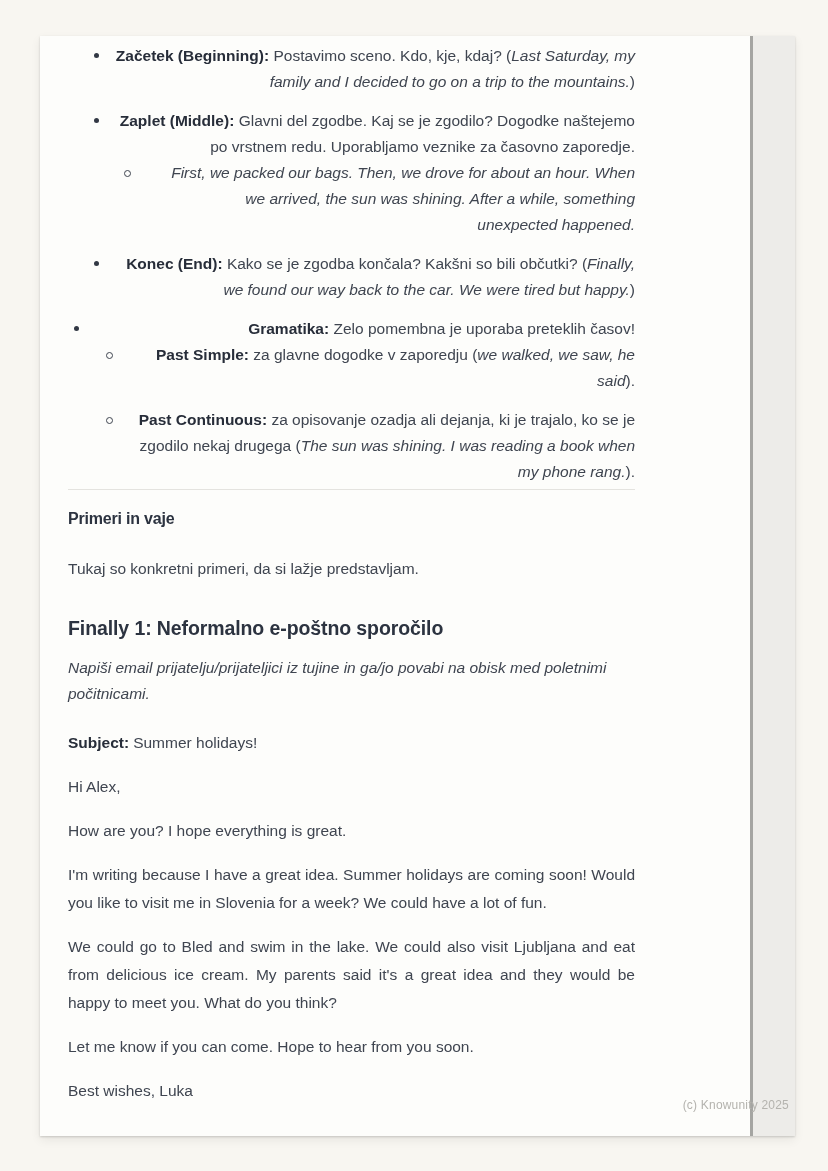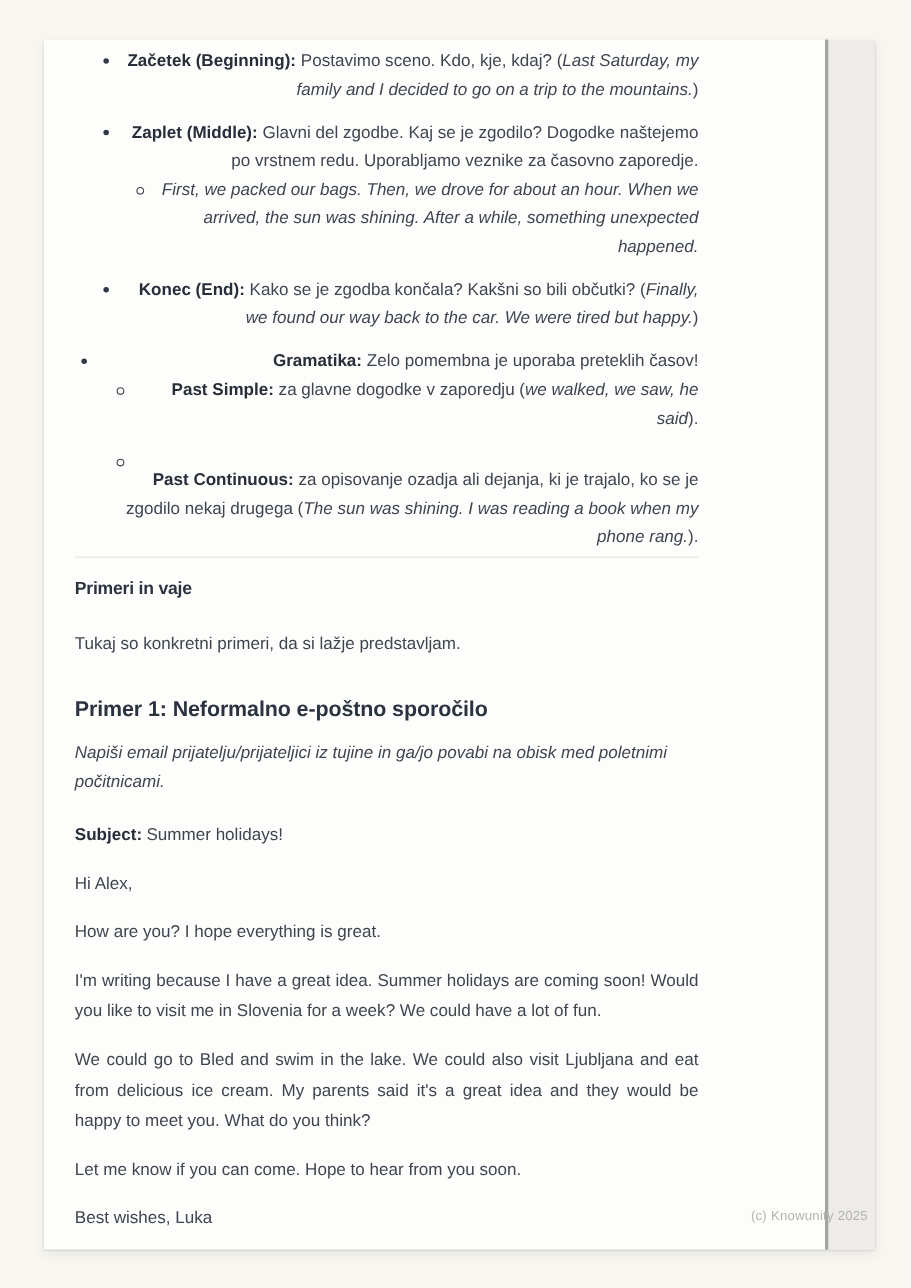--- a/index.html
+++ b/index.html
@@ -98,21 +98,21 @@
       </div>
 
       <div class="li">
         <span class="mk disc"></span>
         <div class="li-body">
           <div>
             <b>Zaplet (Middle):</b>
             <span>Glavni del zgodbe. Kaj se je zgodilo? Dogodke naštejemo po vrstnem redu. Uporabljamo veznike za časovno zaporedje.</span>
           </div>
           <div class="list sublist-story">
-            <div class="li" style="margin-bottom:0;">
+            <div class="li" style="margin-bottom:0;gap:24px;">
               <span class="mk circle"></span>
               <div class="li-body">
                 <i>First, we packed our bags. Then, we drove for about an hour. When we arrived, the sun was shining. After a while, something unexpected happened.</i>
               </div>
             </div>
           </div>
         </div>
       </div>
 
       <div class="li">
@@ -134,39 +134,39 @@
             <span>Zelo pomembna je uporaba preteklih časov!</span>
           </div>
           <div class="list sublist-grammar">
             <div class="li">
               <span class="mk circle"></span>
               <div class="li-body">
                 <b>Past Simple:</b>
                 <span>za glavne dogodke v zaporedju (</span><i>we walked, we saw, he said</i><span>).</span>
               </div>
             </div>
-            <div class="li" style="margin-bottom:0;flex-direction:column;">
+            <div class="li" style="margin-bottom:0;">
               <span class="mk circle"></span>
               <div class="li-body">
                 <b>Past Continuous:</b>
                 <span>za opisovanje ozadja ali dejanja, ki je trajalo, ko se je zgodilo nekaj drugega (</span><i>The sun was shining. I was reading a book when my phone rang.</i><span>).</span>
               </div>
             </div>
           </div>
         </div>
       </div>
     </div>
 
     <hr class="divider">
 
     <h2 class="section-title">Primeri in vaje</h2>
 
     <p class="intro">Tukaj so konkretni primeri, da si lažje predstavljam.</p>
 
-    <h3 class="example-title">Primer 1: Neformalno e-poštno sporočilo</h3>
+    <h3 class="example-title">Finally 1: Neformalno e-poštno sporočilo</h3>
 
     <p class="prompt">Napiši email prijatelju/prijateljici iz tujine in ga/jo povabi na obisk med poletnimi počitnicami.</p>
 
     <div class="email">
       <p>
         <b>Subject:</b><span class="subject-text">Summer holidays!</span>
       </p>
       <p>Hi Alex,</p>
       <p>How are you? I hope everything is great.</p>
       <p class="justify">I'm writing because I have a great idea. Summer holidays are coming soon! Would you like to visit me in Slovenia for a week? We could have a lot of fun.</p>

